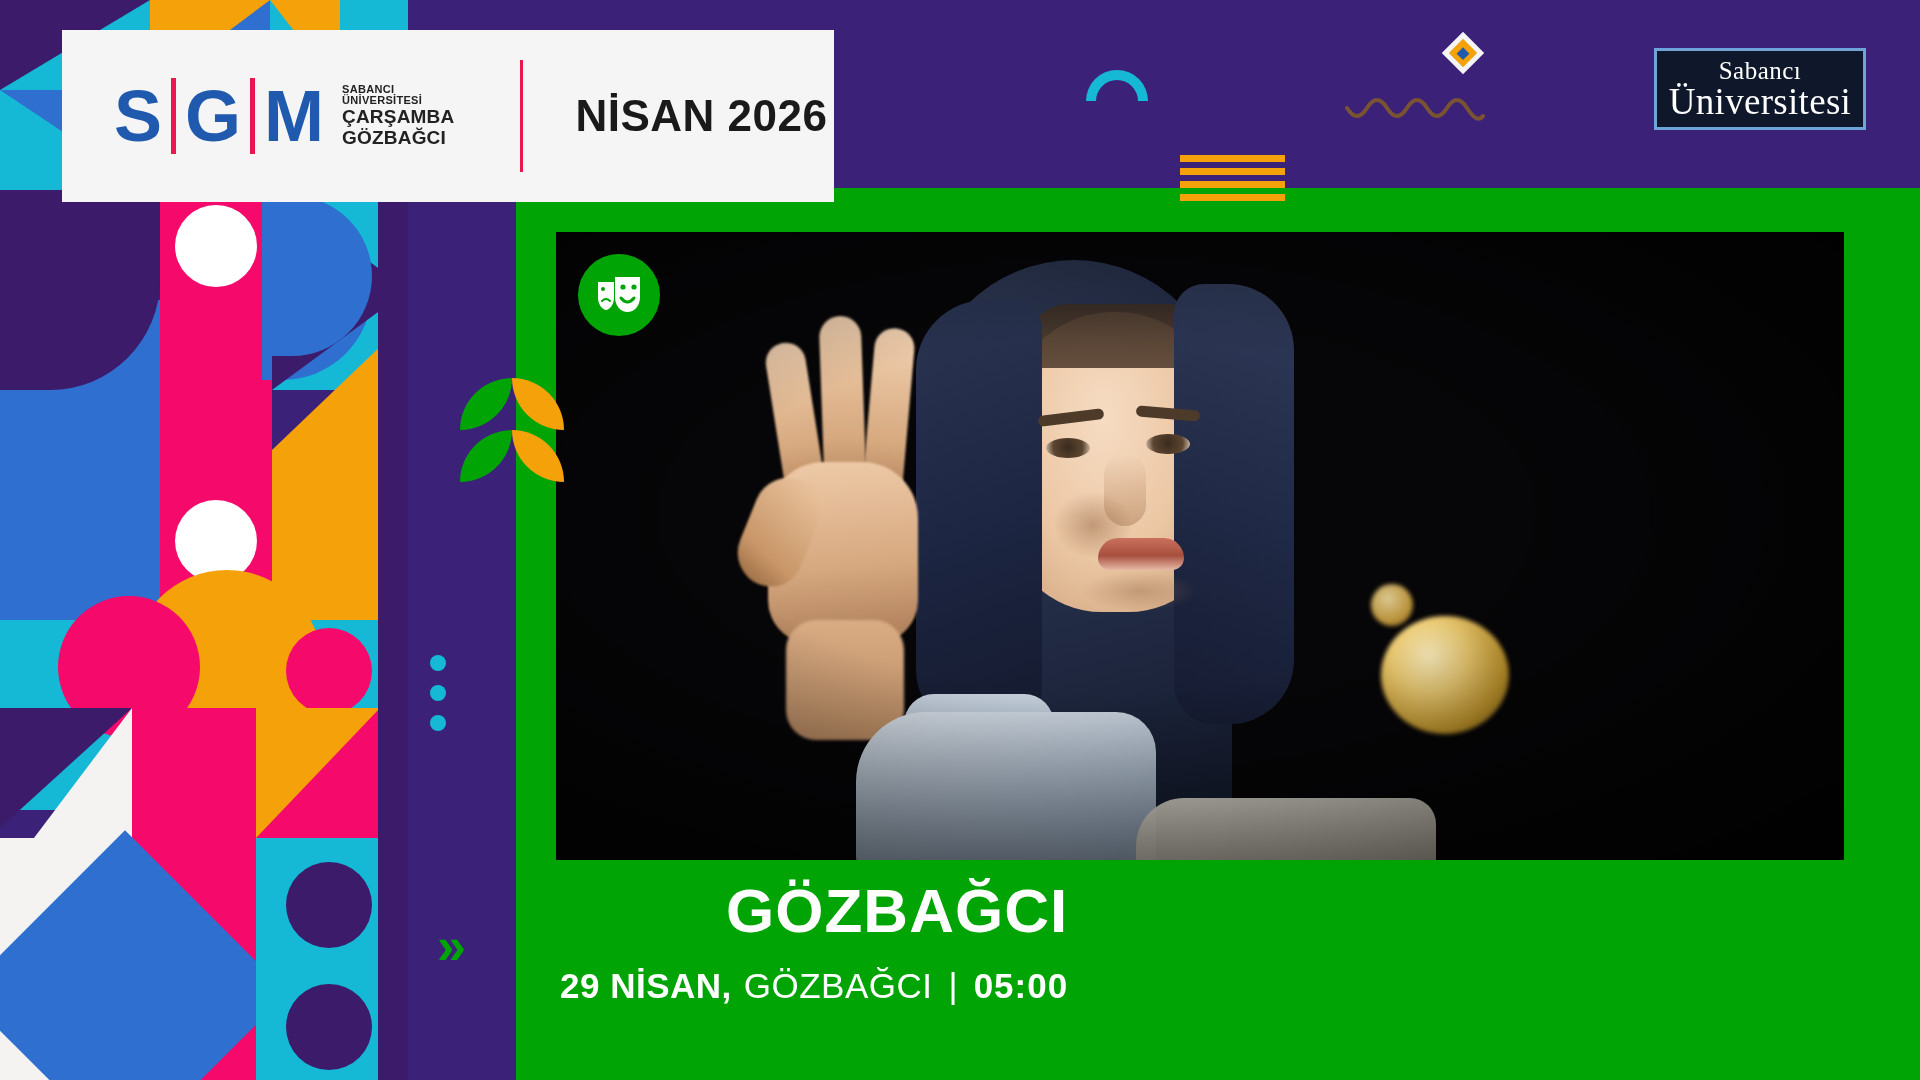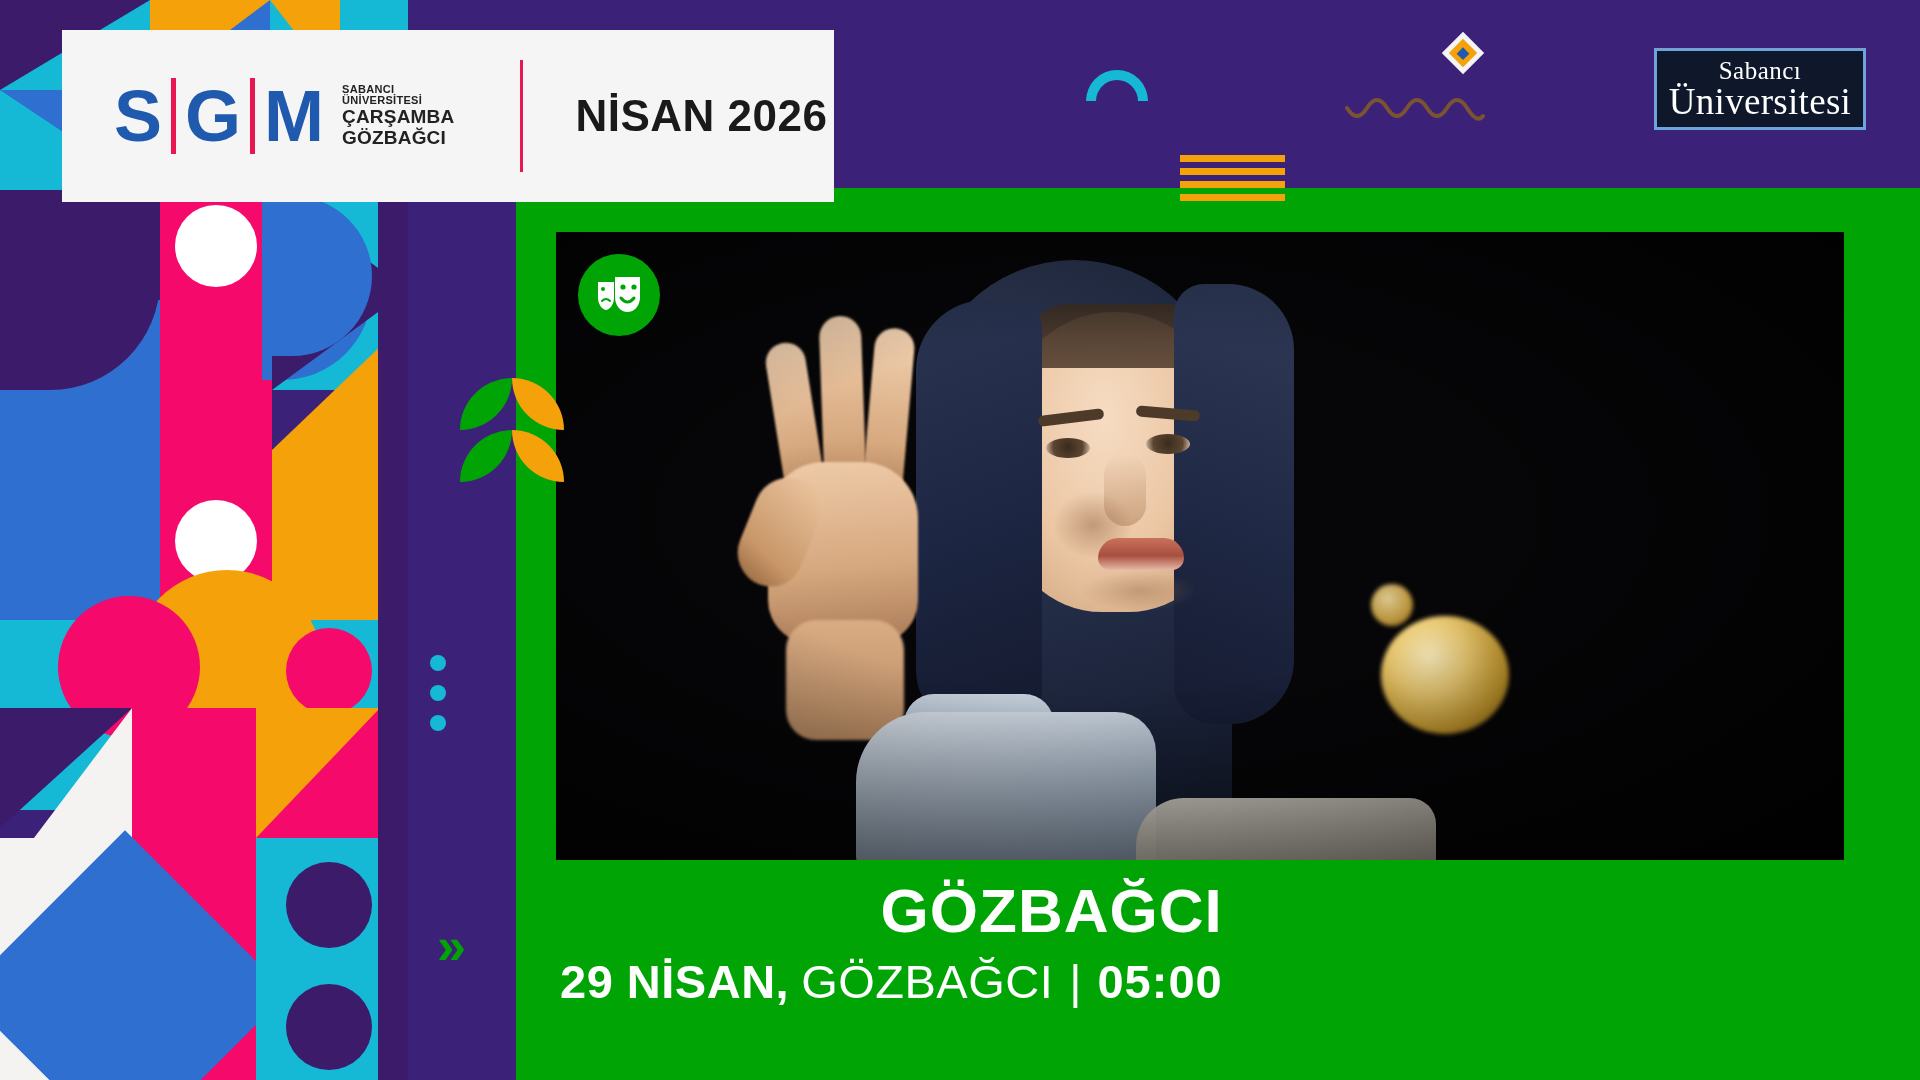--- a/index.html
+++ b/index.html
@@ -302,22 +302,22 @@
     z-index:25;
   }
 
   
   #event-text { position:absolute; left:560px; top:880px; z-index:20; }
   #event-title {
     font-size:62px; font-weight:bold; color:#FFFFFF;
     letter-spacing:1px; line-height:1;text-align:right;
   }
   #event-meta {
-    margin-top:16px;
-    font-size:47px; color:#FFFFFF; line-height:1;
+    margin-top:26px;
+    font-size:35px; color:#FFFFFF; line-height:1;
     display:flex; align-items:center;
   }
   #event-meta .bold { font-weight:bold; letter-spacing:.5px; }
   #event-meta .light { font-weight:normal; letter-spacing:.5px; margin-left:12px; }
   #event-meta .sep { margin:0 16px; font-weight:normal; }
   #event-meta .time { font-weight:bold; letter-spacing:1px; }
 </style>
 </head>
 <body>
 

